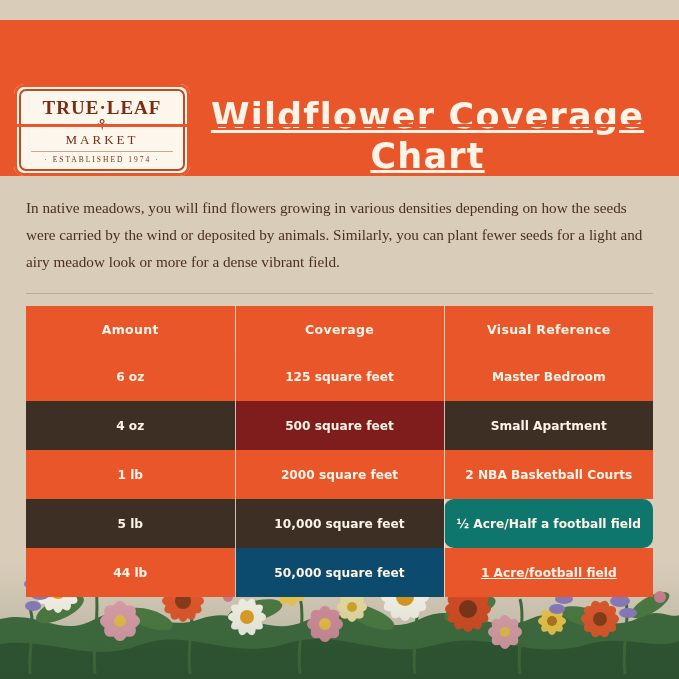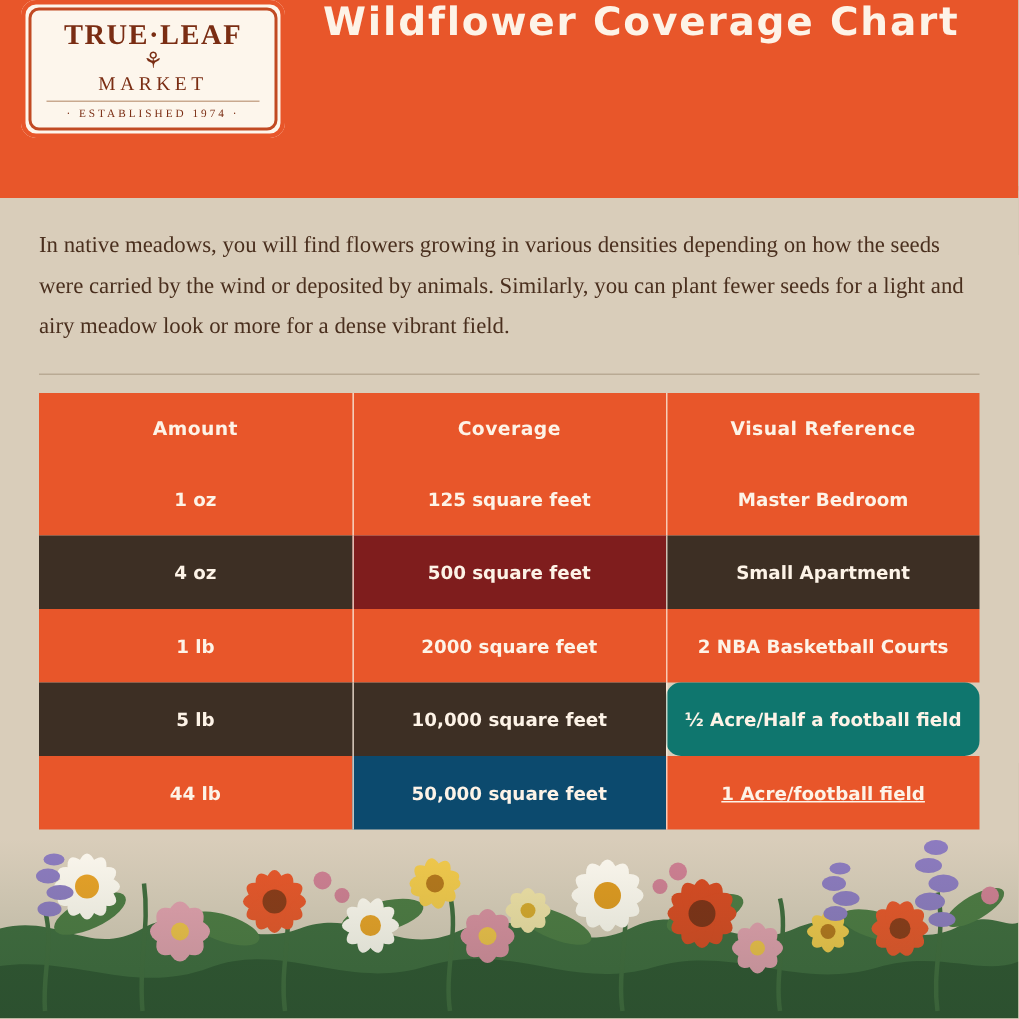--- a/index.html
+++ b/index.html
@@ -17,26 +17,27 @@
     position: relative;
     width: 679px;
     height: 679px;
     background: #d9cdba;
     overflow: hidden;
   }
 
   
   .header {
     position: relative;
-    height: 132px;
+    height: 156px;
     background: #e8562a;
     display: flex;
-    align-items: flex-start;
+    align-items: flex-end;
     box-sizing: border-box;
     padding: 0 10px 0 14px;
+    margin-top: 20px;
   }
   .header-rule {
     position: absolute;
     left: 0;
     right: 0;
     height: 3px;
     background: #e8562a;
   }
   .header-rule.r1 { top: 124px; }
 
@@ -93,23 +94,24 @@
     width: 88%;
     text-align: center;
   }
 
   .header-title {
     flex: 1 1 auto;
     text-align: center;
     color: #fdf3e7;
     font-family: "DejaVu Sans", sans-serif;
     font-weight: bold;
-    font-size: 26px;
+    font-size: 35px;
     letter-spacing: 1.2px;
     padding-right: 4px;
+    text-decoration: underline;
   }
 
   
   .intro {
     padding: 18px 26px 6px 26px;
     color: #4a2f1e;
     font-size: 15.2px;
     line-height: 1.78;
     font-family: "Liberation Serif", serif;
   }
@@ -198,21 +200,21 @@
     <table>
       <thead>
         <tr>
           <th>Amount</th>
           <th>Coverage</th>
           <th>Visual Reference</th>
         </tr>
       </thead>
       <tbody>
         <tr class="orange">
-          <td style="background: rgb(232, 86, 42);">1 oz</td>
+          <td style="background: rgb(232, 86, 42);">6 oz</td>
           <td style="background: rgb(232, 86, 42);">125 square feet</td>
           <td style="background: rgb(232, 86, 42);">Master Bedroom</td>
         </tr>
         <tr class="dark">
           <td style="background: rgb(61, 47, 36);">4 oz</td>
           <td style="background: #7f1d1d;">500 square feet</td>
           <td style="background: rgb(61, 47, 36);">Small Apartment</td>
         </tr>
         <tr class="orange">
           <td style="background: rgb(232, 86, 42);">1 lb</td>

